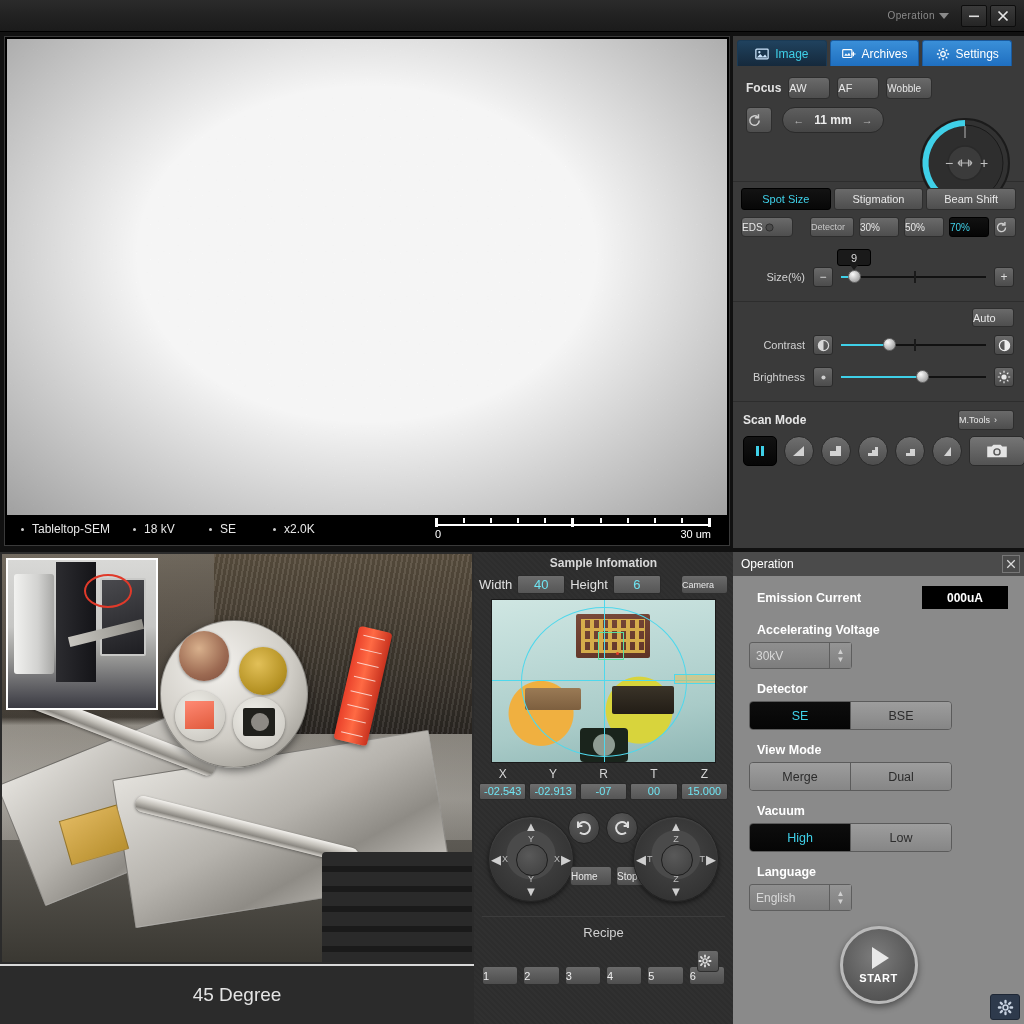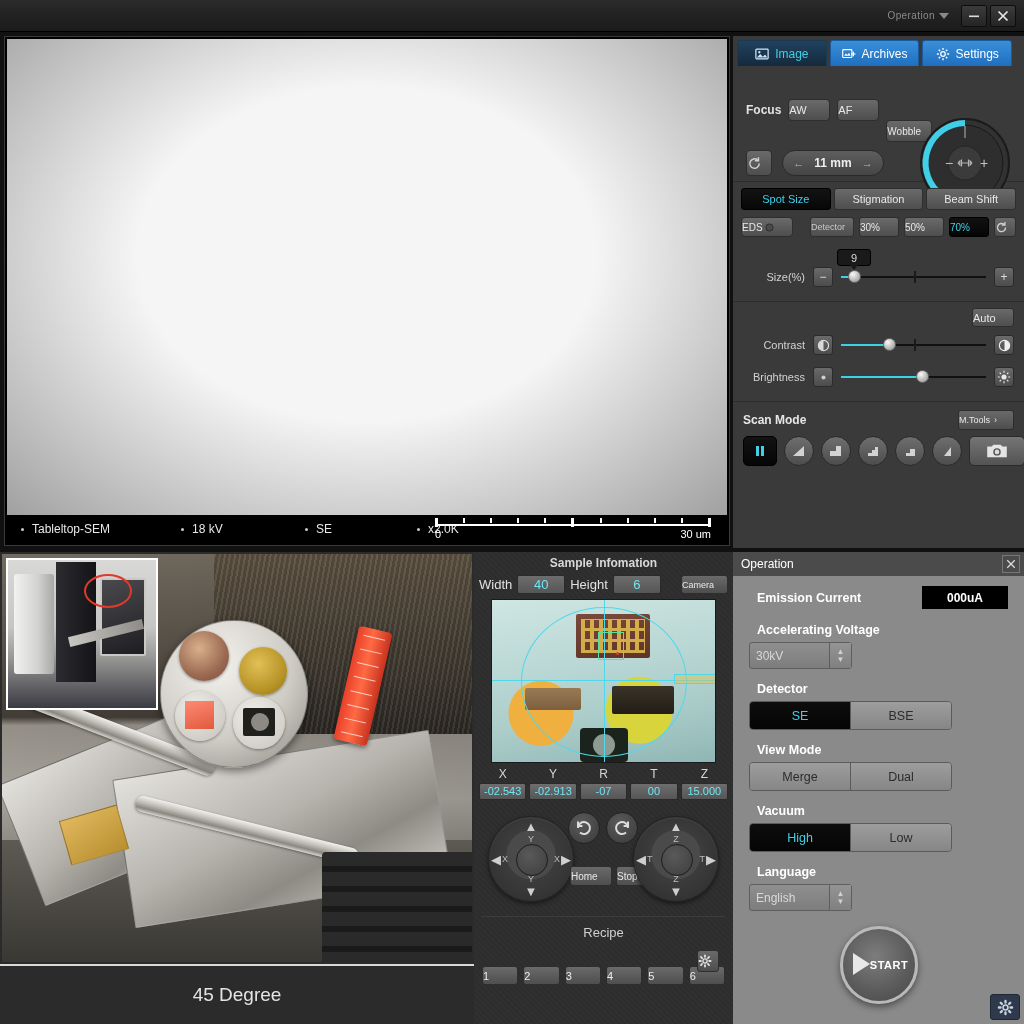--- a/index.html
+++ b/index.html
@@ -97,21 +97,21 @@
   }
   #sem-image .vignette {
     position: absolute; inset: 0;
     background: radial-gradient(ellipse at 50% 45%, rgba(0,0,0,0) 45%, rgba(0,0,0,.35) 100%);
   }
   #sem-databar {
     position: absolute; left: 2px; bottom: 2px; width: 720px; height: 28px;
     background: #000; color: #e8e8e8;
     display: flex; align-items: center; font-size: 12px;
   }
-  #sem-databar .fields { display: flex; align-items: flex-start; padding-left: 8px; gap: 48px; }
+  #sem-databar .fields { display: flex; align-items: flex-start; padding-left: 8px; }
   #sem-databar .fld { display: flex; align-items: center; margin-right: 4px; }
   #sem-databar .dot {
     width: 3px; height: 3px; background: #ccc; border-radius: 50%;
     margin: 0 8px 0 6px; flex: none;
   }
   #sem-databar .f1 { width: 108px; } #sem-databar .f2 { width: 72px; }
   #sem-databar .f3 { width: 60px; }  #sem-databar .f4 { width: 80px; }
   #scalebar-wrap {
     position: absolute; right: 10px; bottom: 2px; width: 290px; height: 28px;
   }
@@ -169,21 +169,21 @@
   }
   .pill {
     background: linear-gradient(180deg,#5e5e5e,#454545);
     border: 1px solid #2a2a2a; border-radius: 14px;
     color: #eee; font-size: 12px;
     display: flex; align-items: center; justify-content: center; gap: 10px;
   }
 
   #focus-row { display: flex; align-items: center; gap: 7px; padding: 8px 10px 2px 10px; }
   #focus-row .fbtn { width: 42px; height: 22px; }
-  #focus-row .fbtn.wob { width: 46px; font-size: 10px; margin-top: 43px; }
+  #focus-row .fbtn.wob { width: 46px; font-size: 10px; }
   #wd-row { display: flex; align-items: center; gap: 10px; padding: 6px 10px 10px 10px; }
   #wd-row .reset { width: 26px; height: 26px; border-radius: 4px; }
   #wd-row .wdpill { width: 102px; height: 26px; }
   .arrowglyph { color: #b9b9b9; font-size: 11px; }
 
   #focus-knob {
     position: absolute; right: 12px; top: 50px; width: 94px; height: 94px;
   }
 
   .subtabs { display: flex; gap: 3px; padding: 6px 8px 4px 8px; }
@@ -544,21 +544,21 @@
   }
   .toggle2 > div.on {
     background: linear-gradient(180deg,#0d0d0d,#050505); color: #3fd0e8;
   }
   .toggle2 > div + div { border-left: 1px solid #5b5b5b; }
   #start-btn {
     position: absolute; left: 50%; top: 350px; transform: translateX(-50%);
     width: 78px; height: 78px; border-radius: 50%;
     background: radial-gradient(circle at 45% 38%, #7d7d7d, #5a5a5a 60%, #474747);
     border: 3px solid #b9b9b9;
-    display: flex; flex-direction: row; align-items: center; justify-content: center;
+    display: flex; flex-direction: column; align-items: center; justify-content: center;
     box-shadow: 0 3px 7px rgba(0,0,0,.45);
   }
   #start-btn .tri {
     width: 0; height: 0; border-left: 17px solid #e8e8e8;
     border-top: 11px solid transparent; border-bottom: 11px solid transparent;
     margin-bottom: 3px; margin-left: 4px;
   }
   #start-btn .cap { color: #fff; font-size: 11px; font-weight: bold; letter-spacing: .5px; }
   #op-gear {
     position: absolute; right: 4px; bottom: 4px; width: 30px; height: 26px;

